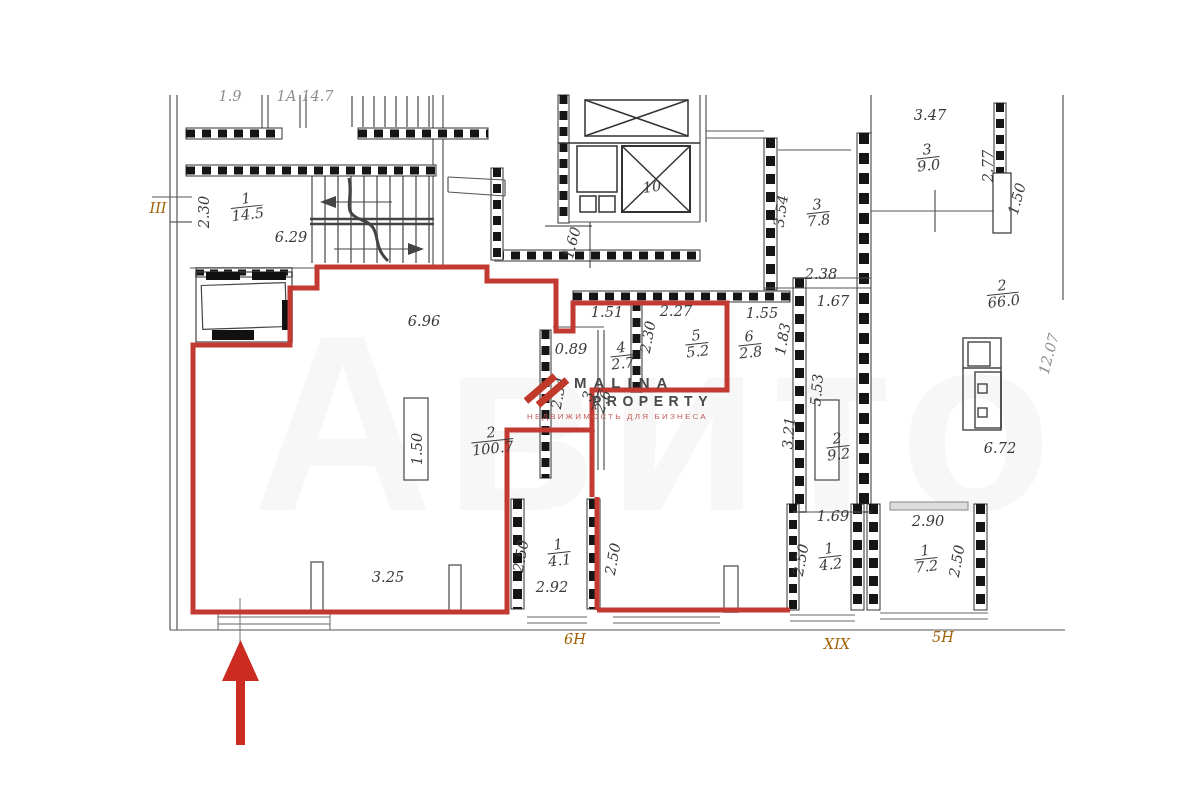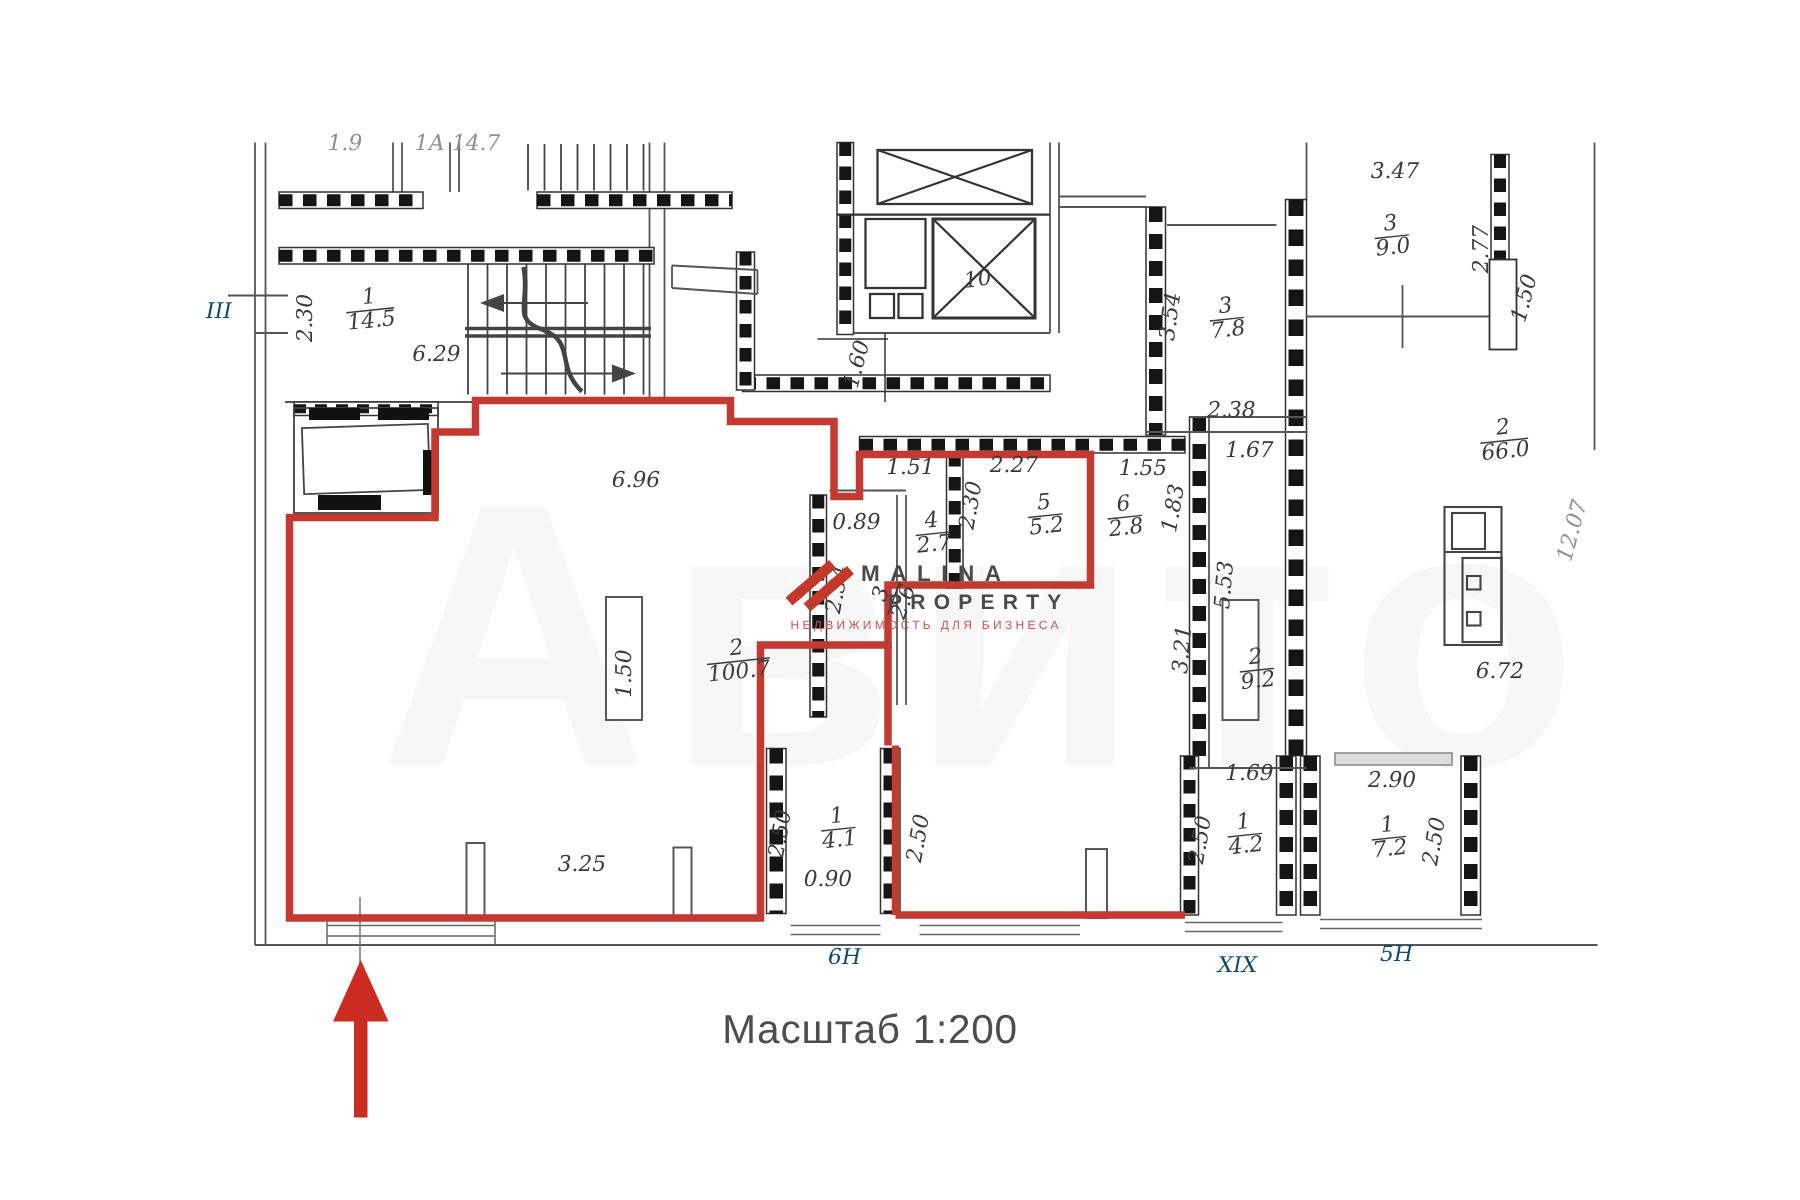--- a/index.html
+++ b/index.html
@@ -5,21 +5,21 @@
   html,body{margin:0;padding:0;background:#fff;}
   .stage{position:relative;width:1200px;height:800px;background:#ffffff;overflow:hidden;
          font-family:"DejaVu Serif",serif;}
   .ghost{position:absolute;left:162px;top:280px;width:900px;text-align:right;
          font-family:"Liberation Sans",sans-serif;font-weight:bold;font-size:250px;
          color:rgba(60,60,60,0.045);letter-spacing:10px;pointer-events:none;}
   svg.plan{position:absolute;left:0;top:0;}
   .lbl{position:absolute;font-style:italic;color:#3b3b3b;font-size:14.5px;white-space:nowrap;
        transform:translate(-50%,-50%) rotate(var(--r,0deg));line-height:1;}
   .faint{color:#8f8f8f;}
-  .zone{color:#0c4a6e;}
+  .zone{color:#a16207;margin-left:12px;}
   .frac{position:absolute;text-align:center;font-style:italic;color:#3b3b3b;font-size:14.5px;
         transform:translate(-50%,-50%) rotate(var(--r,-6deg));line-height:1.05;}
   .frac .num{display:block;border-bottom:1.4px solid #3b3b3b;padding:0 5px;}
   .frac .den{display:block;}
   .scale-label{position:absolute;left:580px;top:687px;transform:translate(-50%,-50%);
         font-family:"Liberation Sans",sans-serif;font-size:27px;color:#4d4d4d;letter-spacing:.5px;}
   .wm{position:absolute;pointer-events:none;}
   .wm-brand{font-family:"Liberation Sans",sans-serif;font-weight:600;color:#4a4a4a;}
   .wm-top{font-size:15px;letter-spacing:7px;}
   .wm-bottom{font-size:14px;letter-spacing:5.5px;margin-left:20px;}
@@ -239,21 +239,21 @@
   <span class="lbl" style="left:648px;top:337px;--r:-80deg">2.30</span>
   <span class="lbl" style="left:783px;top:339px;--r:-80deg">1.83</span>
   <span class="lbl" style="left:559px;top:393px;--r:-80deg">2.34</span>
   <span class="lbl" style="left:417px;top:449px;--r:-90deg">1.50</span>
   <span class="lbl" style="left:817px;top:390px;--r:-85deg">5.53</span>
   <span class="lbl" style="left:789px;top:433px;--r:-85deg">3.21</span>
   <span class="lbl" style="left:1000px;top:448px">6.72</span>
   <span class="lbl" style="left:833px;top:516px">1.69</span>
   <span class="lbl" style="left:388px;top:577px">3.25</span>
   <span class="lbl" style="left:521px;top:556px;--r:-80deg">2.50</span>
-  <span class="lbl" style="left:552px;top:587px">0.90</span>
+  <span class="lbl" style="left:552px;top:587px">2.92</span>
   <span class="lbl" style="left:613px;top:559px;--r:-80deg">2.50</span>
   <span class="lbl" style="left:801px;top:560px;--r:-80deg">2.50</span>
   <span class="lbl" style="left:928px;top:521px">2.90</span>
   <span class="lbl" style="left:957px;top:561px;--r:-80deg">2.50</span>
   <span class="lbl zone" style="left:563px;top:639px">6Н</span>
   <span class="lbl zone" style="left:825px;top:644px">XIX</span>
   <span class="lbl zone" style="left:931px;top:637px">5Н</span>
 
   <div class="frac" style="left:247px;top:207px">
     <span class="num">1</span>
@@ -301,21 +301,20 @@
   </div>
   <div class="frac" style="left:830px;top:557px">
     <span class="num">1</span>
     <span class="den">4.2</span>
   </div>
   <div class="frac" style="left:926px;top:559px">
     <span class="num">1</span>
     <span class="den">7.2</span>
   </div>
 
-  <div class="scale-label">Масштаб 1:200</div>
 
   <div class="wm" style="left:524px;top:370px;width:46px;height:40px">
     <svg width="46" height="40" viewBox="0 0 46 40">
       <path d="M2,31 L31,6" stroke="#c0392b" stroke-width="7" fill="none"></path>
       <path d="M14,35 L43,10" stroke="#c0392b" stroke-width="7" fill="none"></path>
     </svg>
   </div>
   <div class="wm wm-brand wm-top" style="left:574px;top:374px">MALINA</div>
   <div class="wm wm-brand wm-bottom" style="left:572px;top:393px">PROPERTY</div>
   <div class="wm wm-tag" style="left:527px;top:412px">НЕДВИЖИМОСТЬ ДЛЯ БИЗНЕСА</div>

